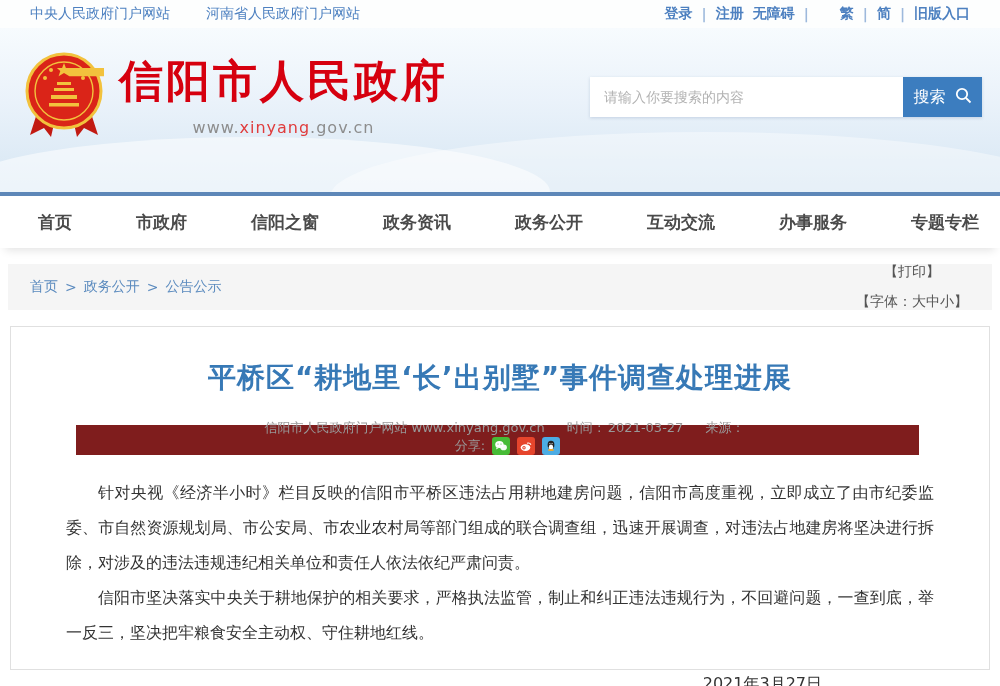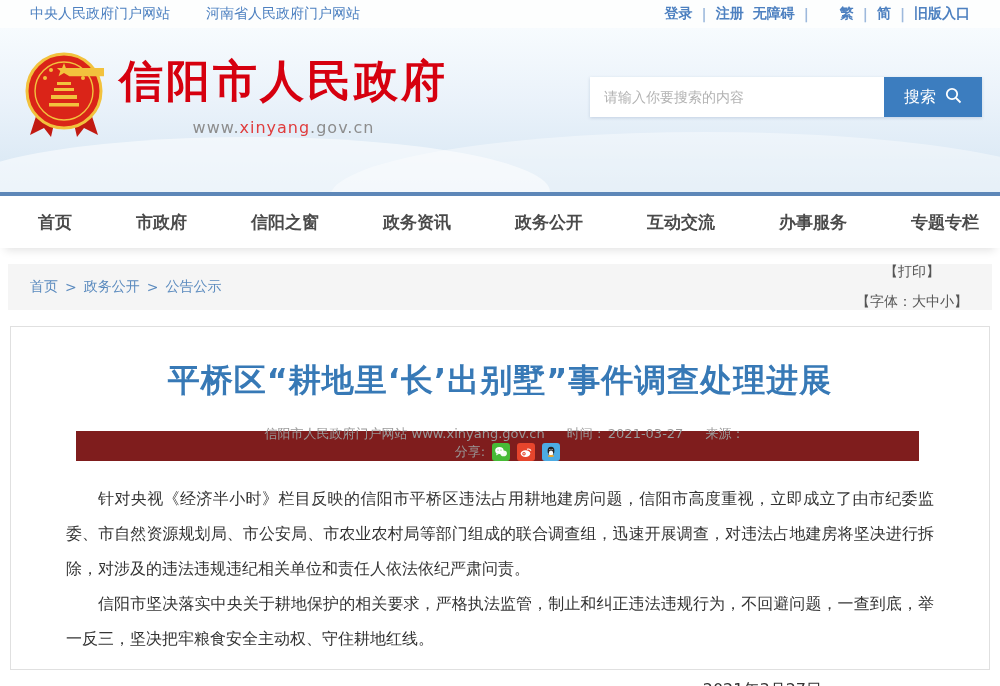--- a/index.html
+++ b/index.html
@@ -27,21 +27,21 @@
   .brand { display: flex; align-items: center; gap: 15px; position: relative; z-index: 1; }
   .site-name { color: #d6000f; font-size: 44px; font-weight: bold; letter-spacing: 3px; line-height: 1.1; }
   .site-url { text-align: center; font-size: 16px; color: #8d8d8d; margin-top: 12px; letter-spacing: 1px; }
   .site-url .red { color: #e03c3c; }
 
   .search { display: flex; width: 392px; height: 40px; position: relative; z-index: 1;
     box-shadow: 0 1px 3px rgba(90,120,160,0.25); margin-left: 36px; }
   .search input { flex: 1; border: none; padding: 0 14px; font-size: 14px; color: #333;
     outline: none; background: #fff; font-family: inherit; }
   .search input::placeholder { color: #b3b3b3; }
-  .search button { width: 98px; background: #3c7dbf; color: #fff; border: none; font-size: 16px;
+  .search button { width: 79px; background: #3c7dbf; color: #fff; border: none; font-size: 16px;
     display: flex; align-items: center; justify-content: center; gap: 9px; cursor: pointer;
     font-family: inherit; }
 
   
   .nav { height: 52px; background: #fff; display: flex; align-items: center; gap: 64px;
     padding-left: 38px; box-shadow: 0 7px 9px -5px rgba(0,0,0,0.12); position: relative; }
   .nav a { font-size: 17px; font-weight: bold; color: #4a4a4a; text-decoration: none; cursor: pointer; }
 
   
   .breadcrumb-band { margin: 16px 8px 0 8px; height: 46px; background: #f5f5f5;
@@ -50,21 +50,21 @@
   .crumbs { display: flex; align-items: center; gap: 7px; }
   .crumbs a { color: #5a8abe; text-decoration: none; cursor: pointer; }
   .crumbs .csep { color: #5a8abe; }
   .tools { display: flex; align-items: center; gap: 12px; color: #555; flex-direction: column; }
   .tools .t-print { cursor: pointer; }
   .tools .fs { cursor: pointer; }
 
   
   .article-card { margin: 16px 10px 0 10px; background: #fff; border: 1px solid #e0e0e0;
     height: 344px; }
-  .article-title { text-align: center; color: #3779b6; font-size: 32px; font-weight: bold;
+  .article-title { text-align: center; color: #3779b6; font-size: 28px; font-weight: bold;
     margin: 32px 50px 0; letter-spacing: 1px; }
   .meta-bar { margin: 28px 70px 0 65px; background: #7f1d1d; height: 30px; display: flex;
     align-items: center; justify-content: flex-end; padding: 0 16px 0 36px;
     font-size: 13px; color: #999; flex-direction: column; }
   .meta-left span { margin-right: 6px; }
   .meta-left .src { margin-right: 18px; }
   .meta-left .tlabel { margin-right: 2px; }
   .meta-left .tval { margin-right: 18px; }
   .share { display: flex; align-items: center; gap: 7px; }
   .share .share-ic { width: 18px; height: 18px; border-radius: 3px; display: inline-flex;

